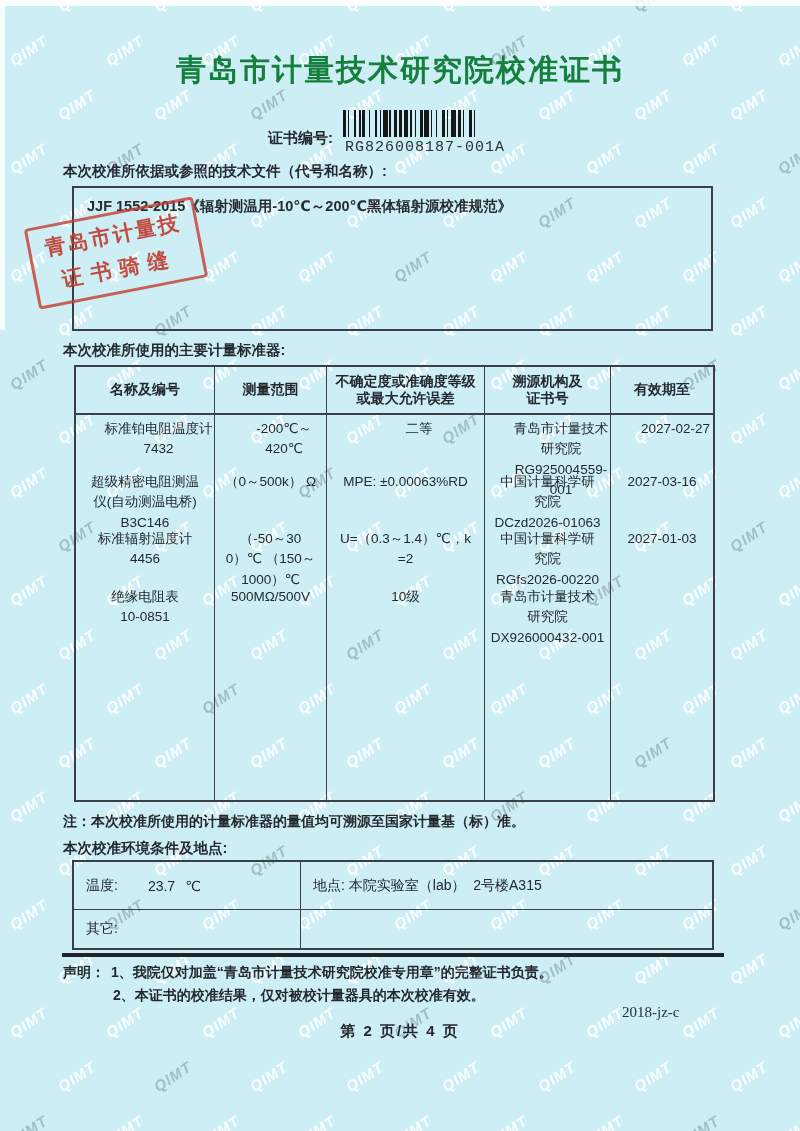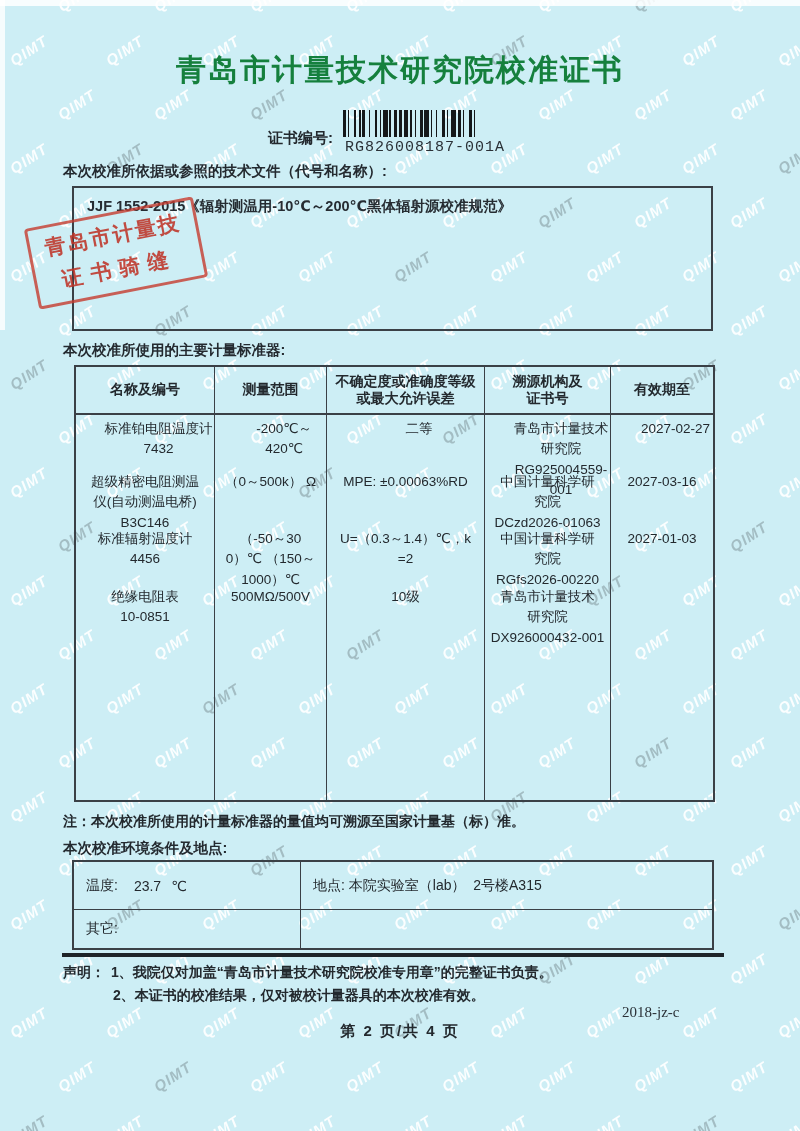--- a/index.html
+++ b/index.html
@@ -89,21 +89,21 @@
     position:absolute;top:860px;left:72px;width:642px;box-sizing:border-box;
     border:2px solid #3a4046;display:grid;grid-template-columns:227px 1fr;grid-template-rows:48px 38px;
   }
   .ecell{
     border-right:1.5px solid #3a4046;border-bottom:1.5px solid #3a4046;
     display:flex;align-items:center;padding-left:12px;font-size:14px;font-weight:500;
     white-space:pre;box-sizing:border-box;
   }
   .ecell:nth-child(2n){border-right:none;}
   .ecell:nth-child(3),.ecell:nth-child(4){border-bottom:none;}
-  .gap14{margin-left:16px;} .gap10{margin-left:10px;} .gap26{margin-left:26px;} .gap18{margin-left:18px;}
+  .gap14{margin-left:30px;} .gap10{margin-left:10px;} .gap26{margin-left:26px;} .gap18{margin-left:18px;}
 
   .rule{position:absolute;top:953px;left:62px;width:662px;height:3.5px;background:#1e2429;}
 
   .decl{position:absolute;top:961px;left:63px;font-size:14px;font-weight:600;line-height:1.64;}
   .decl-row{display:flex;}
   .decl-label{margin-right:6px;}
   .decl-item2{margin-left:50px;}
 
   .form-code{
     position:absolute;top:1004px;left:622px;

